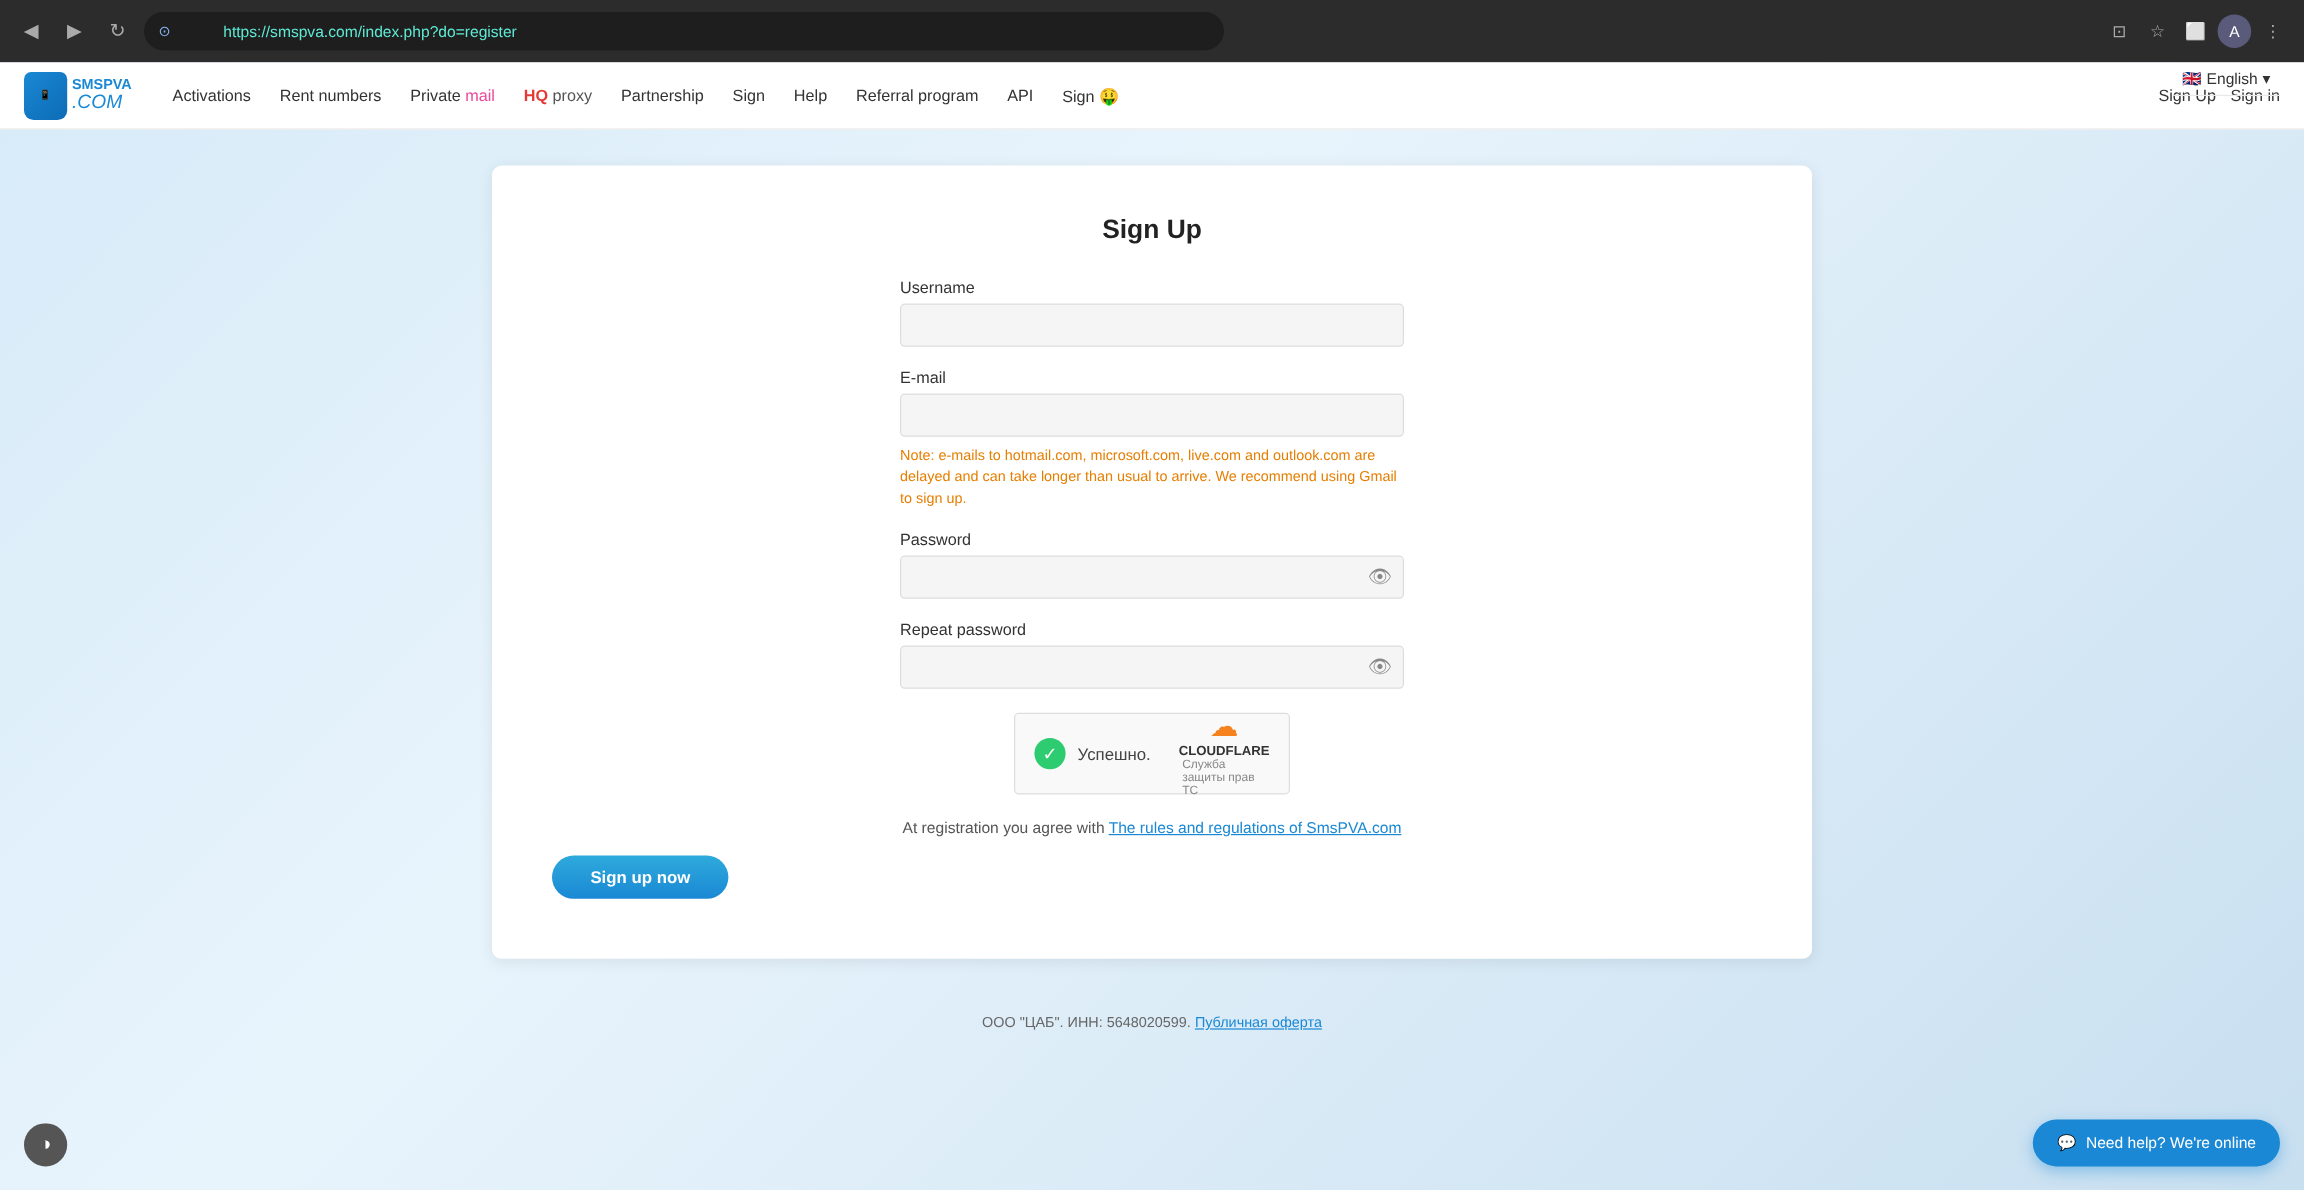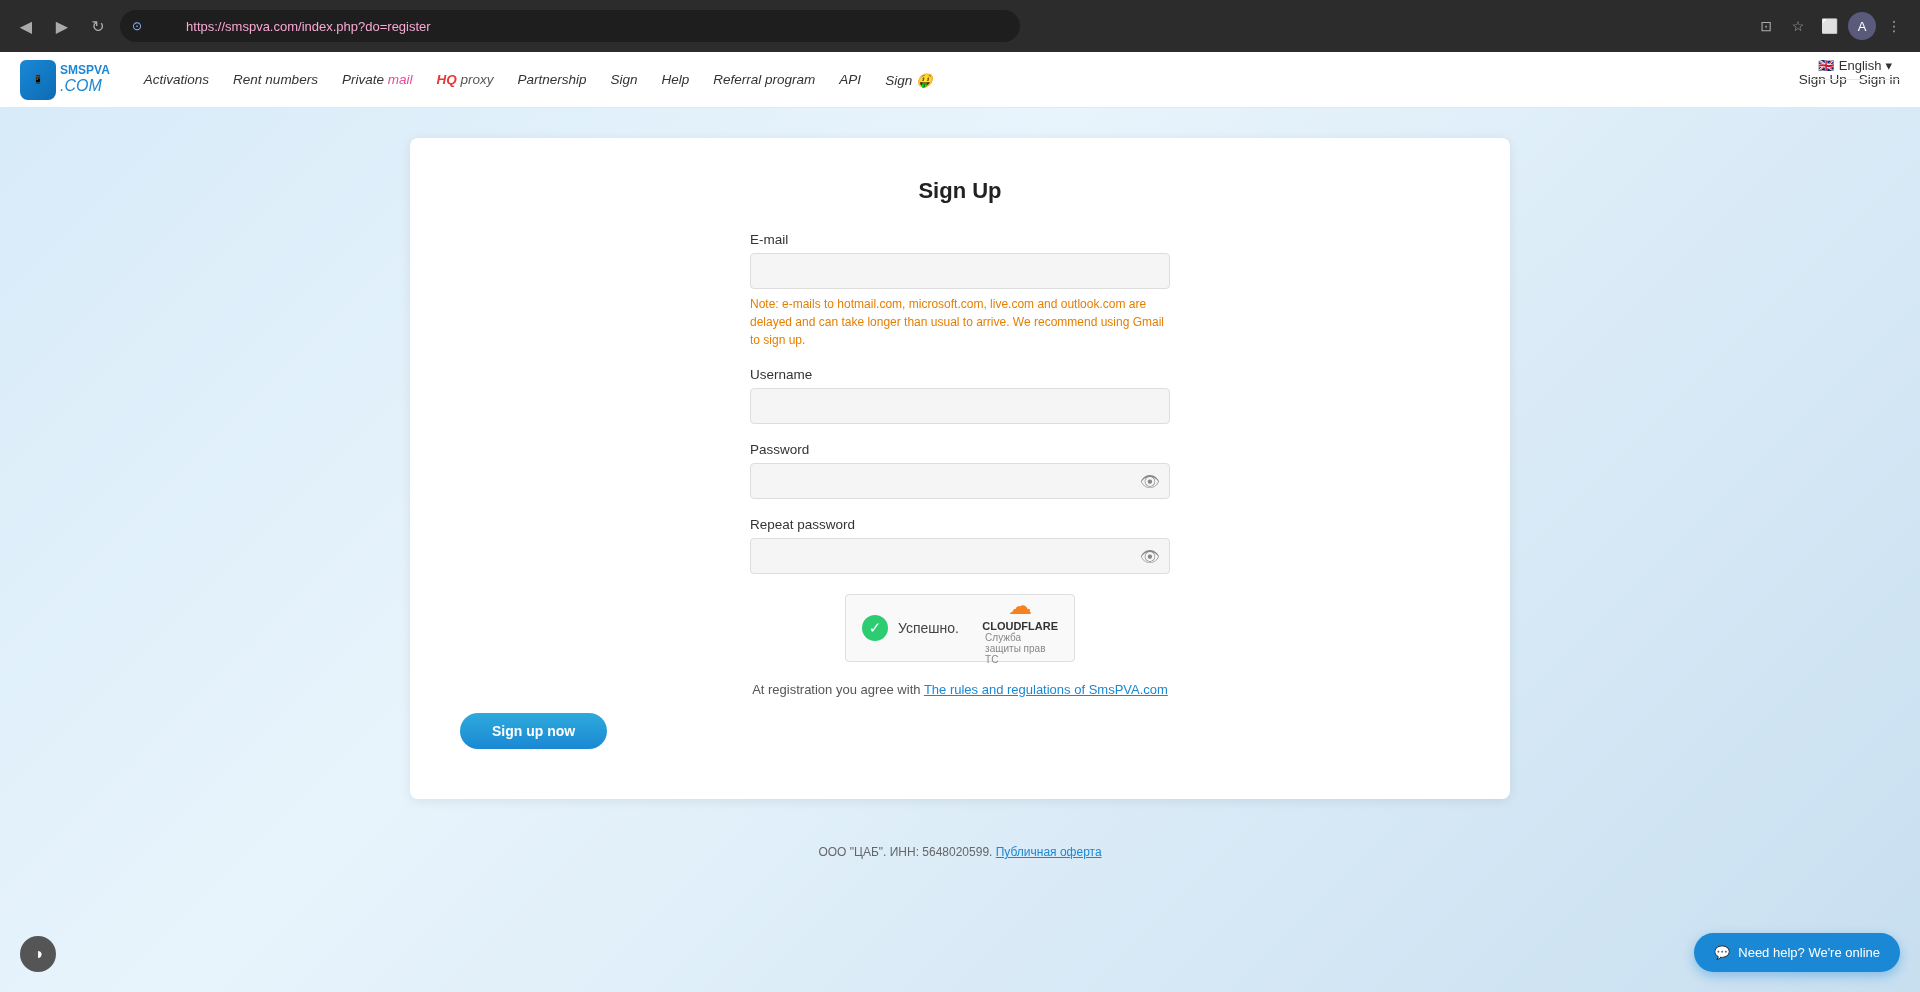--- a/index.html
+++ b/index.html
@@ -109,21 +109,20 @@
       display: flex; align-items: center; justify-content: center;
       color: white; font-size: 10px; font-weight: bold;
       position: relative;
     }
     .logo-text { display: flex; flex-direction: column; line-height: 1.1; }
     .nav {
       display: flex;
       align-items: center;
       gap: 4px;
       flex: 1;
-      font-style: italic;
     }
     .nav-item {
       font-size: 13.5px;
       color: #333;
       padding: 4px 10px;
       cursor: pointer;
       white-space: nowrap;
       text-decoration: none;
     }
     .nav-auth {
@@ -323,21 +322,21 @@
   </style>
 </head>
 <body>
 
 <div class="browser-chrome">
   <button class="browser-nav-btn">◀</button>
   <button class="browser-nav-btn">▶</button>
   <button class="browser-nav-btn">↻</button>
   <div class="address-bar">
     <span style="color:#8ab4f8;font-size:12px;">⊙</span>
-    <input type="text" style="color: #f9a8d4; padding-left: 36px;" value="https://smspva.com/index.php?do=register">
+    <input type="text" style="color: #5eead4; padding-left: 36px;" value="https://smspva.com/index.php?do=register">
   </div>
   <div class="browser-right">
     <button class="browser-icon-btn">⊡</button>
     <button class="browser-icon-btn">☆</button>
     <button class="browser-icon-btn">⬜</button>
     <div class="profile-circle">A</div>
     <button class="browser-icon-btn">⋮</button>
   </div>
 </div>
 
@@ -376,28 +375,28 @@
     <a href="#">Sign Up</a>
     <a href="#">Sign in</a>
   </div>
 </div>
 
 <div class="page-content">
   <div class="signup-card">
     <h1 class="signup-title">Sign Up</h1>
 
     <div class="form-group">
+      <label class="form-label">Username</label>
+      <input class="form-input" type="text" style="">
+    </div>
+
+    <div class="form-group">
       <label class="form-label">E-mail</label>
       <input class="form-input" type="email" style="">
       <p class="email-note">Note: e-mails to hotmail.com, microsoft.com, live.com and outlook.com are delayed and can take longer than usual to arrive. We recommend using Gmail to sign up.</p>
-    </div>
-
-    <div class="form-group">
-      <label class="form-label">Username</label>
-      <input class="form-input" type="text" style="">
     </div>
 
     <div class="form-group">
       <label class="form-label">Password</label>
       <div class="input-wrapper">
         <input class="form-input" type="password" style="padding-right: 36px;">
         <span class="eye-icon">👁</span>
       </div>
     </div>
 

